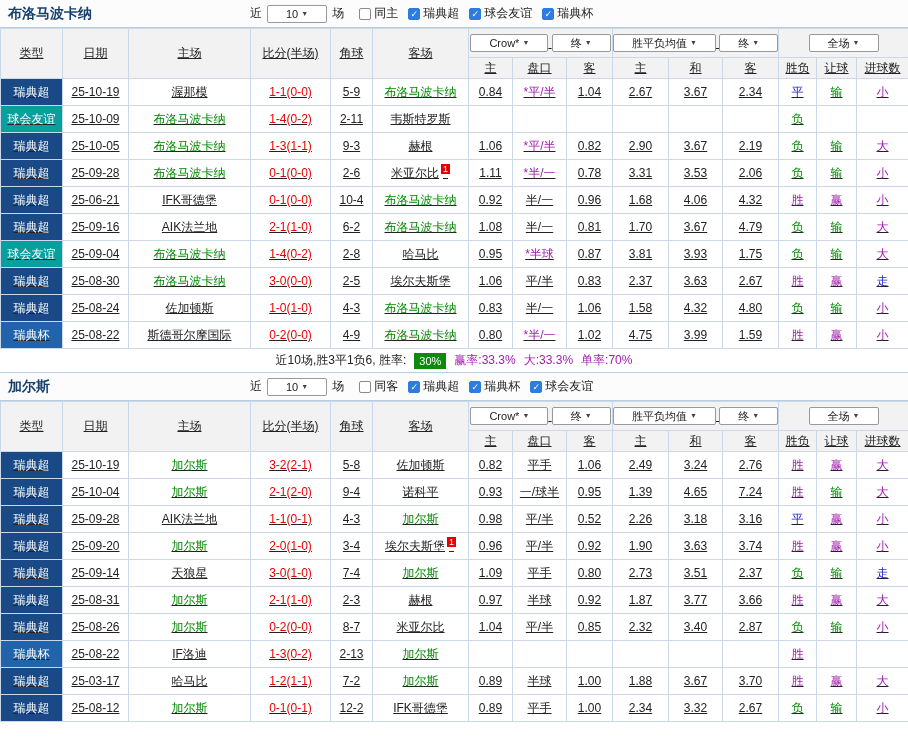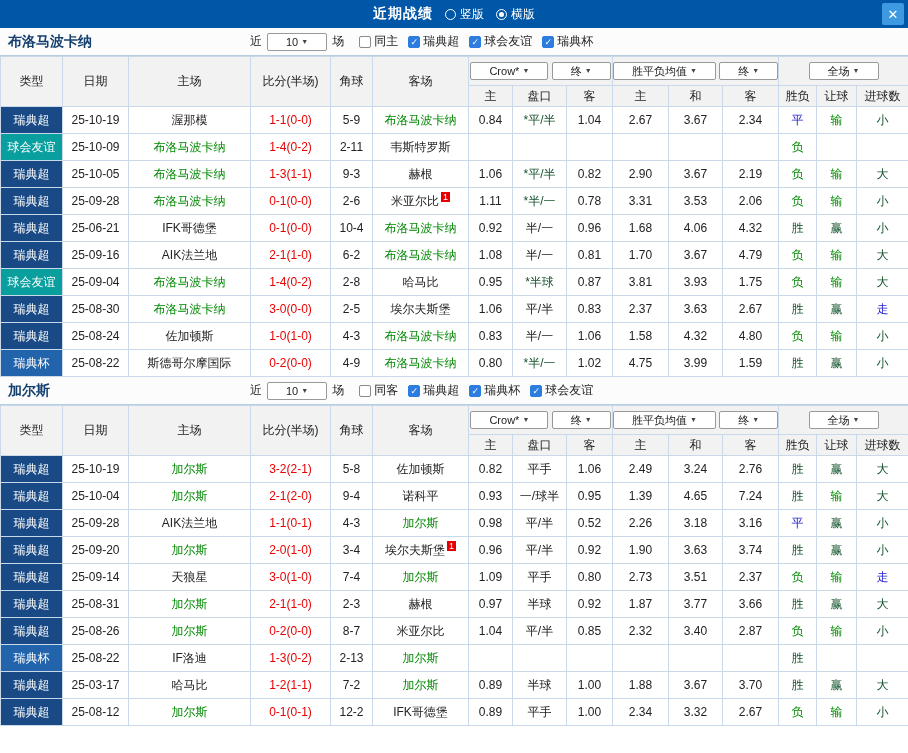--- a/index.html
+++ b/index.html
@@ -25,63 +25,47 @@
   .select { display:inline-flex; align-items:center; gap:3px; border:1px solid #999; background:#fff;
             padding:1px 18px; font-size:11px; border-radius:2px; cursor:pointer; color:#222; line-height:14px; }
   .arr { font-size:7px; color:#444; }
   .filters { display:inline-flex; align-items:center; }
   .filter { display:inline-flex; align-items:center; gap:3px; margin-left:10px; cursor:pointer; }
   .checkbox { width:12px; height:12px; border:1px solid #8a8a8a; background:#fff; display:inline-flex;
               align-items:center; justify-content:center; font-size:9px; color:#fff; border-radius:2px; line-height:12px; }
   .checkbox.checked { background:#2d7de0; border-color:#2d7de0; }
 
   
-  table { width:908px; border-collapse:collapse; table-layout:fixed; font-size:12px; color:#222; }
+  table { width:908px; border-collapse:collapse; table-layout:fixed; font-size:12px; color:#222;text-decoration:underline; }
   th,td { border:1px solid #c9d9ea; text-align:center; padding:0; white-space:nowrap; overflow:hidden; }
   thead th { background:#f2f2f2; font-weight:normal; color:#222; }
   thead tr.h1 th { height:29px; }
   thead tr.h2 th { height:21px; }
   tbody td { height:27px; }
   .type-cell { color:#fff; font-size:12px; }
   .type-league { background:#1a4a85; }
   .type-friendly { background:#0a9f9f; }
   .type-cup { background:#2264ac; }
   .score { color:#e60000;margin-left:32px; }
   .hl { color:#008800; }
-  .c-red { color:#14532d; }
+  .c-red { color:#a21caf; }
   .c-green { color:#008a00; }
   .c-blue { color:#2222cc; }
   .redcard { background:#e60000; color:#fff; font-size:9px; line-height:10px; padding:0 2px; margin-left:2px; vertical-align:super; }
 
   
   .summary { height:24px; display:flex; align-items:center; justify-content:center; gap:8px; font-size:12px;
              border-bottom:1px solid #b9cde0; background:#fff; color:#222; }
   .rate-badge { background:#0f8a0f; color:#fff; padding:0 5px; font-size:11px; line-height:16px; height:16px; }
 </style>
 </head>
 <body>
 
 <div class="app">
 
-  <div class="topbar">
-    <div class="topbar-center">
-      <span class="title">近期战绩</span>
-      <span class="radio">
-        <span class="radio-circle"></span>
-        <span>竖版</span>
-      </span>
-      <span class="radio">
-        <span class="radio-circle selected"></span>
-        <span>横版</span>
-      </span>
-    </div>
-    <div class="close-btn">
-      <span>✕</span>
-    </div>
-  </div>
 
   <div class="section">
     <div class="team-row">
       <span class="team-name">布洛马波卡纳</span>
       <div class="controls">
         <span class="lbl">近</span>
         <span class="select">
           <span>10</span>
           <span class="arr">▼</span>
         </span>
@@ -339,20 +323,27 @@
             <td>4.75</td>
             <td>3.99</td>
             <td>1.59</td>
             <td class="c-red">胜</td>
             <td class="c-red">赢</td>
             <td class="c-red">小</td>
           </tr>
         </tbody>
     </table>
 
+    <div class="summary">
+      <span>近10场,胜3平1负6, 胜率:</span>
+      <span class="rate-badge">30%</span>
+      <span class="c-red">赢率:33.3%</span>
+      <span class="c-red">大:33.3%</span>
+      <span class="c-red">单率:70%</span>
+    </div>
   </div>
 
   <div class="section">
     <div class="team-row">
       <span class="team-name">加尔斯</span>
       <div class="controls">
         <span class="lbl">近</span>
         <span class="select">
           <span>10</span>
           <span class="arr">▼</span>

